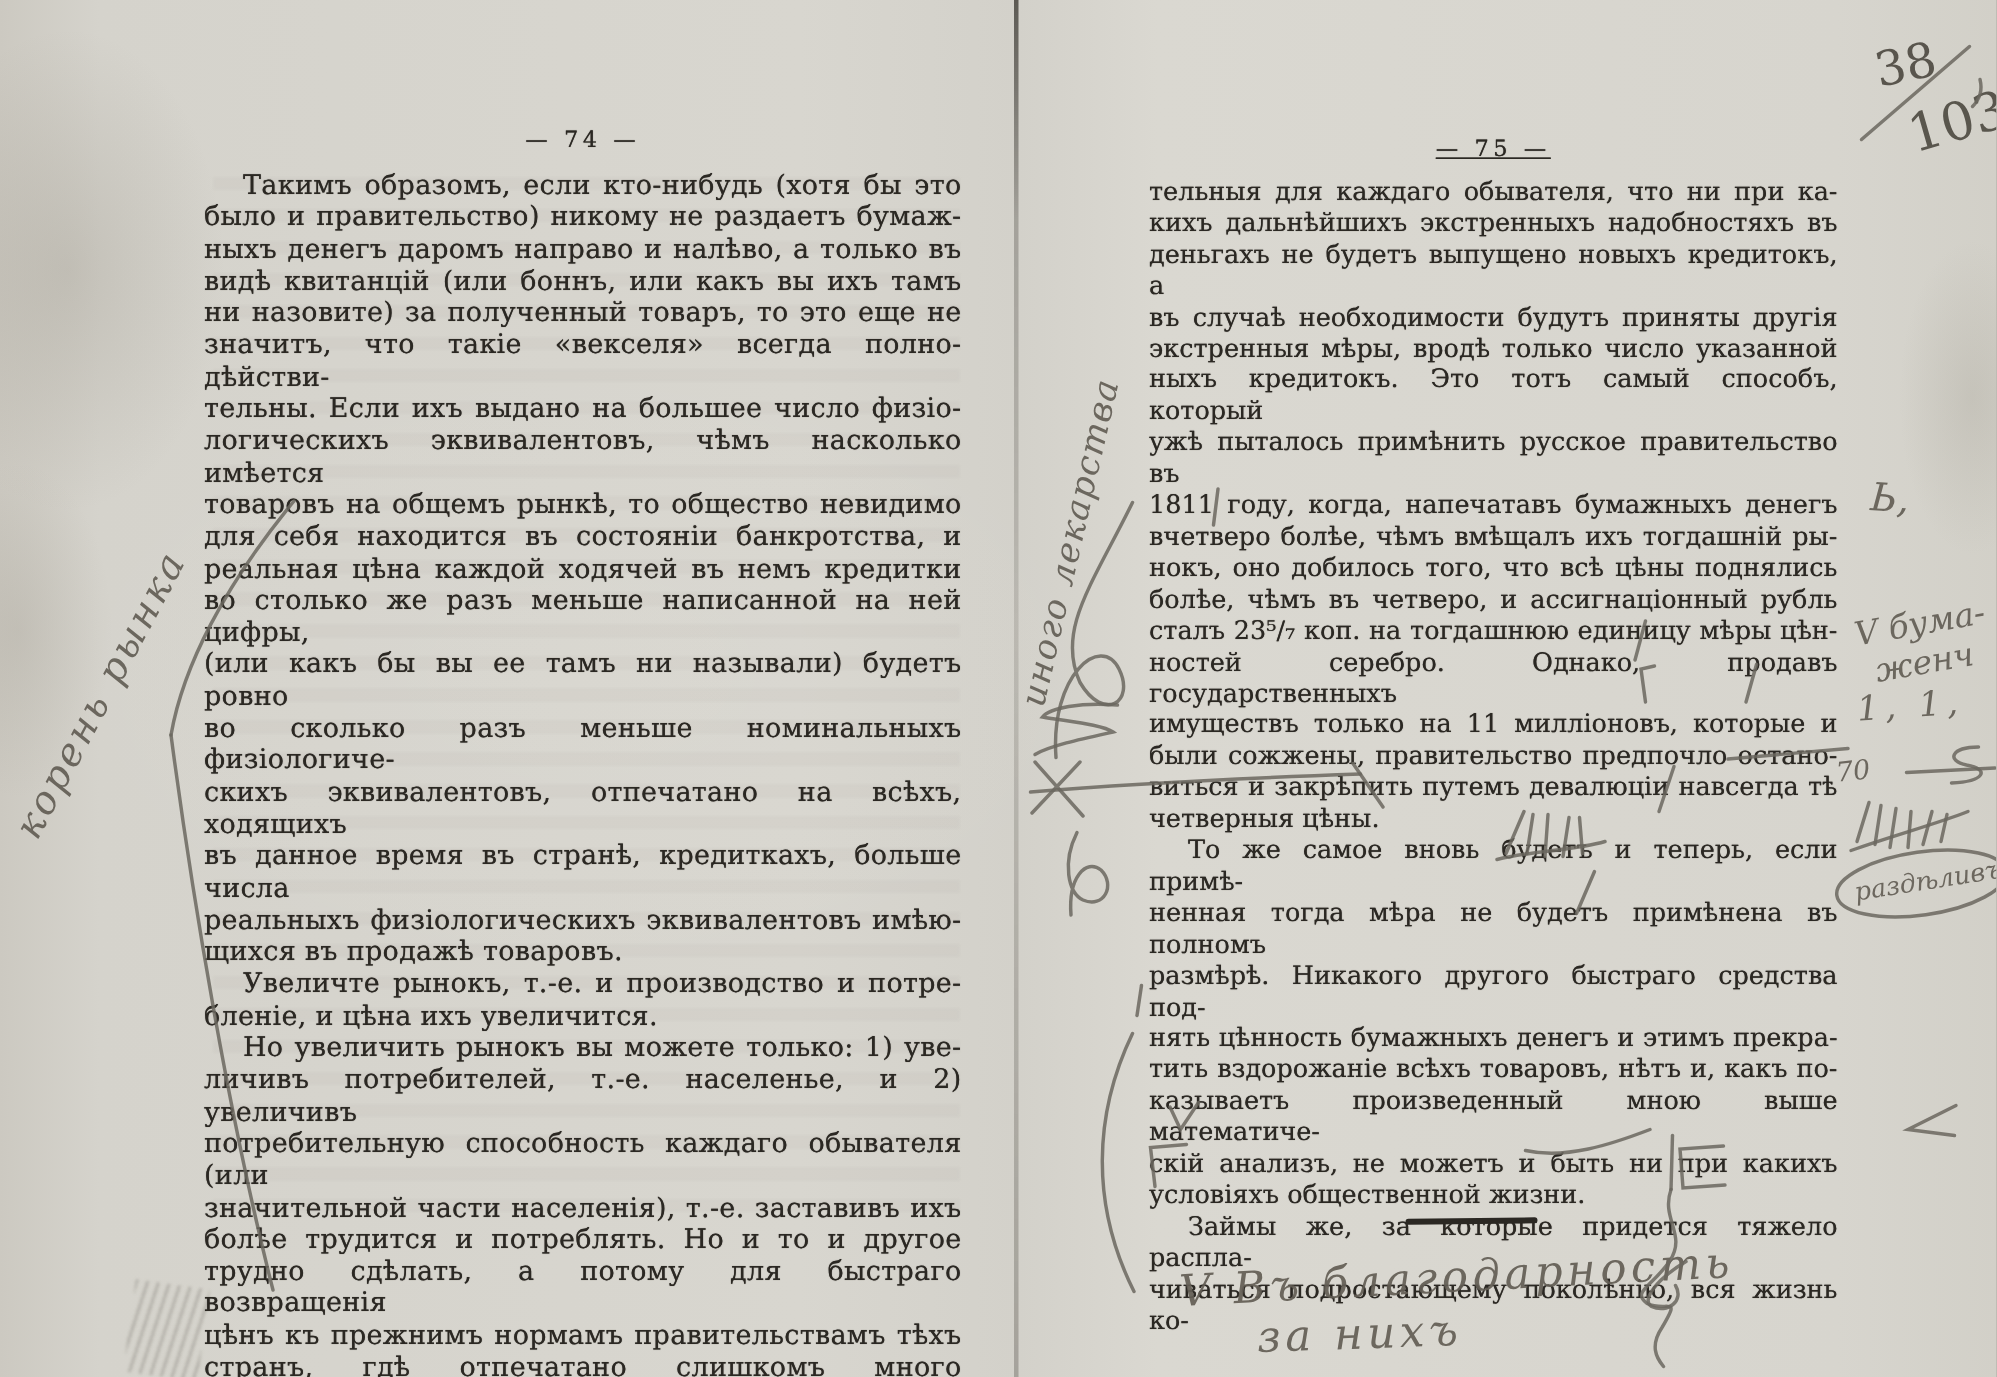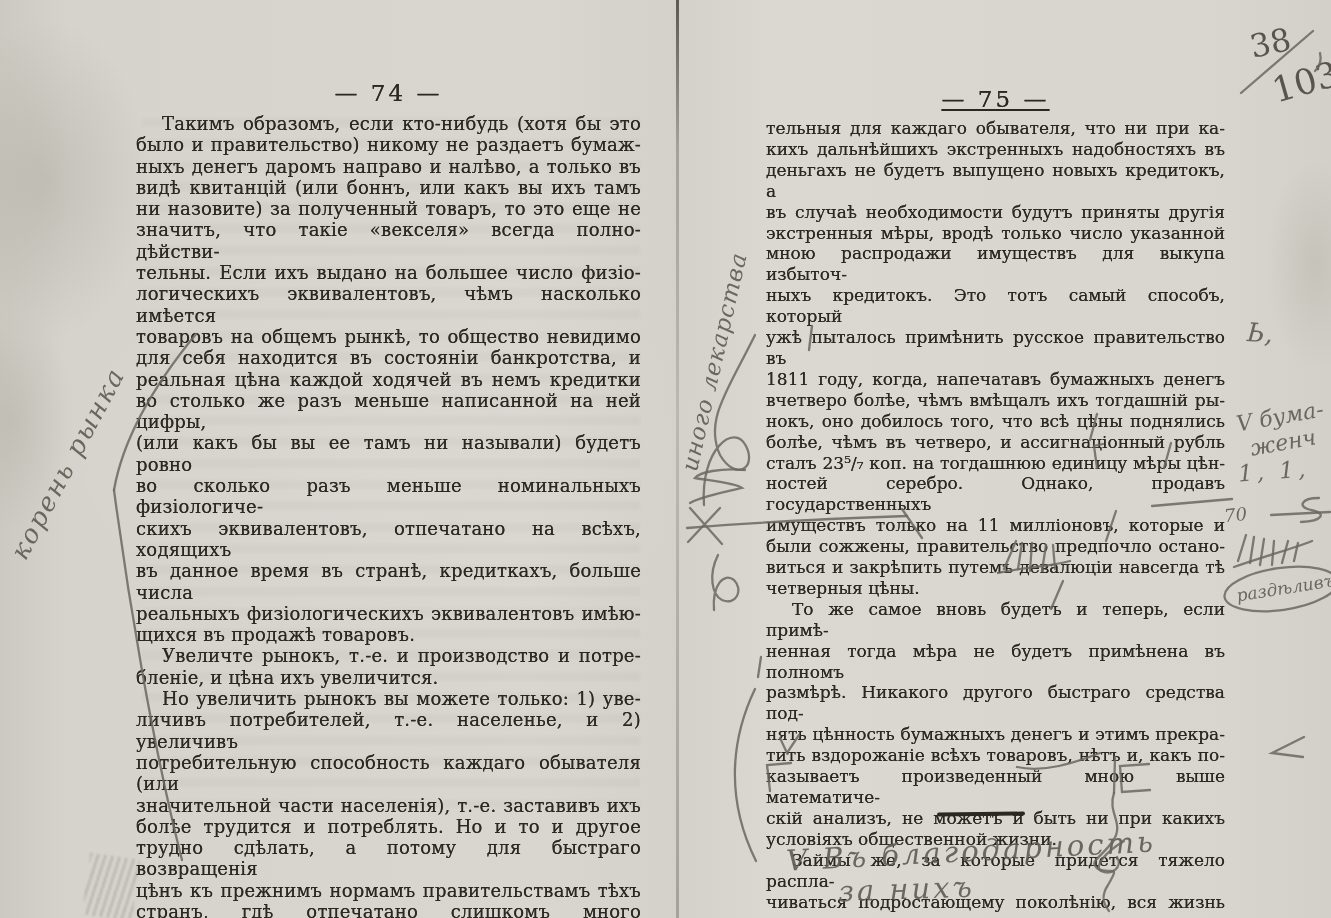--- a/index.html
+++ b/index.html
@@ -17,21 +17,21 @@
   .ghost{position:absolute;left:142px;top:118px;width:498px;height:690px;opacity:.45;filter:blur(1.2px);pointer-events:none;
     background:repeating-linear-gradient(180deg, rgba(112,107,96,.10) 0 9px, transparent 9px 21.3px);}
   .smudge{position:absolute;left:86px;top:856px;width:50px;height:62px;transform:rotate(8deg);filter:blur(1px);
     background:repeating-linear-gradient(100deg, rgba(92,88,79,.28) 0 2px, transparent 2px 7px);}
   .page{position:absolute;color:#2b2823;text-shadow:0 0 .5px rgba(43,40,35,.85);}
   #pg74{left:136px;top:113px;width:505px;font-size:18px;line-height:21.3px;letter-spacing:.2px;}
   #pg75{left:766px;top:118px;width:459px;font-size:17px;line-height:20.9px;}
   .ln{text-align:justify;text-align-last:justify;}
   .in{text-indent:26px;}
   .la{text-align-last:left;}
-  .pghead{position:absolute;left:0;width:100%;text-align:center;letter-spacing:3px;font-size:23px;}
+  .pghead{position:absolute;left:0;width:100%;text-align:center;letter-spacing:3px;font-size:15px;}
   #pg74 .pghead{top:-30px;}
   #pg75 .pghead{top:-29px;text-decoration:underline;}
   .divider{position:absolute;left:937px;top:812px;width:88px;height:3.5px;background:#2b2823;transform:rotate(-.6deg);border-radius:2px;}
   .hw{position:absolute;color:#635e55;font-style:italic;opacity:.92;white-space:nowrap;font-family:"DejaVu Serif",serif;}
   #hw-left{left:-45px;top:438px;width:236px;font-size:26px;transform:rotate(-62deg);letter-spacing:2px;}
   #hw-gutter{left:592px;top:336px;width:250px;font-size:23px;transform:rotate(-77deg);letter-spacing:1px;}
   #hw-right1{left:1236px;top:404px;font-size:22px;transform:rotate(-10deg);}
   #hw-right2{left:1250px;top:430px;font-size:22px;transform:rotate(-10deg);}
   #hw-bmark{left:1247px;top:318px;font-size:26px;transform:rotate(4deg);}
   #hw-ones{left:1238px;top:458px;font-size:23px;transform:rotate(-4deg);letter-spacing:4px;}
@@ -85,21 +85,20 @@
 
   </div>
 
   <div class="page" id="pg75">
     <div class="pghead">— 75 —</div>
     <div class="ln">тельныя для каждаго обывателя, что ни при ка-</div>
     <div class="ln">кихъ дальнѣйшихъ экстренныхъ надобностяхъ въ</div>
     <div class="ln">деньгахъ не будетъ выпущено новыхъ кредитокъ, а</div>
     <div class="ln">въ случаѣ необходимости будутъ приняты другія</div>
     <div class="ln">экстренныя мѣры, вродѣ только число указанной</div>
-    <div class="ln">мною распродажи имуществъ для выкупа избыточ-</div>
     <div class="ln">ныхъ кредитокъ. Это тотъ самый способъ, который</div>
     <div class="ln">ужѣ пыталось примѣнить русское правительство въ</div>
     <div class="ln">1811 году, когда, напечатавъ бумажныхъ денегъ</div>
     <div class="ln">вчетверо болѣе, чѣмъ вмѣщалъ ихъ тогдашній ры-</div>
     <div class="ln">нокъ, оно добилось того, что всѣ цѣны поднялись</div>
     <div class="ln">болѣе, чѣмъ въ четверо, и ассигнаціонный рубль</div>
     <div class="ln">сталъ 23⁵/₇ коп. на тогдашнюю единицу мѣры цѣн-</div>
     <div class="ln">ностей серебро. Однако, продавъ государственныхъ</div>
     <div class="ln">имуществъ только на 11 милліоновъ, которые и</div>
     <div class="ln">были сожжены, правительство предпочло остано-</div>

